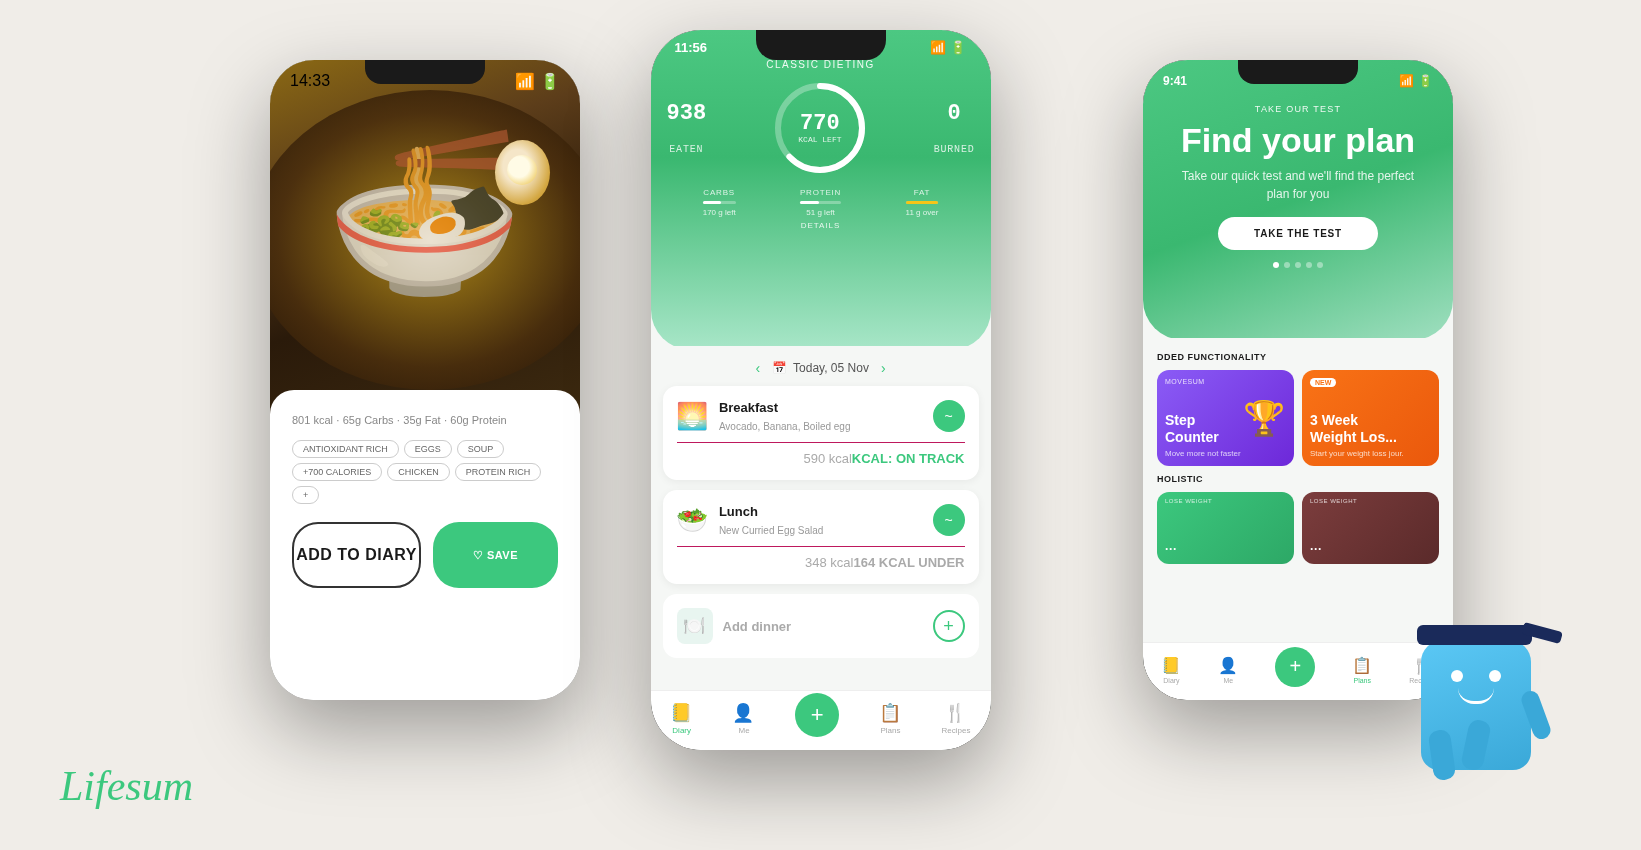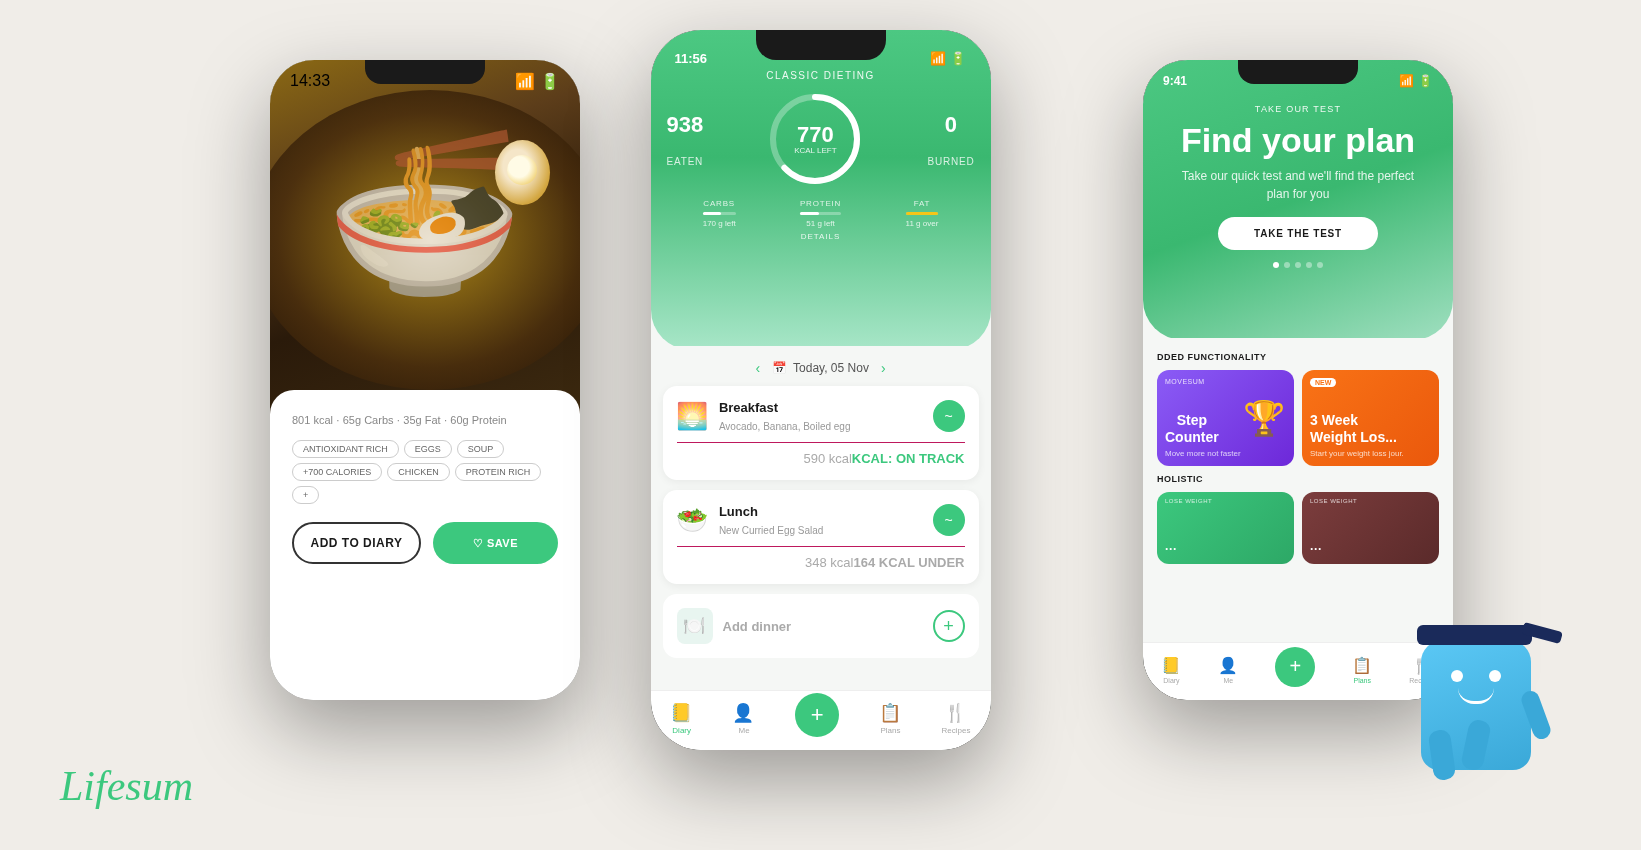--- a/index.html
+++ b/index.html
@@ -150,26 +150,26 @@
       font-size: 9px;
       color: #666;
       white-space: nowrap;
     }
     .phone-left .action-buttons {
       display: flex;
       gap: 12px;
     }
     .phone-left .btn-diary {
       flex: 1;
-      padding: 12px 0;
+      padding: 22px 0;
       border: 2px solid #333;
       border-radius: 26px;
       background: transparent;
       color: #1a1a1a;
-      font-size: 12px;
+      font-size: 16px;
       font-weight: 700;
       letter-spacing: 0.5px;
       text-align: center;
       cursor: pointer;
     }
     .phone-left .btn-save {
       flex: 1;
       padding: 12px 0;
       border: none;
       border-radius: 26px;
@@ -215,38 +215,39 @@
       position: absolute;
       top: 0; left: 0; right: 0;
       height: 320px;
       background: linear-gradient(180deg, #4cc882 0%, #3ab870 40%, #a8e6c8 100%);
       border-radius: 0 0 40px 40px;
     }
     .phone-center .status-bar {
       display: flex;
       justify-content: space-between;
       align-items: center;
-      padding: 21px 24px 0;
+      padding: 10px 24px 0;
       color: white;
       font-size: 13px;
       font-weight: 600;
     }
     .phone-center .classic-dieting {
       text-align: center;
       color: white;
       font-size: 10px;
       letter-spacing: 1.5px;
       margin-top: 4px;
       opacity: 0.9;
     }
     .phone-center .kcal-row {
       display: flex;
       justify-content: space-around;
       align-items: center;
       padding: 8px 16px 0;
+      font-family: Liberation Mono, monospace;
     }
     .phone-center .kcal-stat {
       text-align: center;
     }
     .phone-center .kcal-stat .num {
       color: white;
       font-size: 22px;
       font-weight: 700;
     }
     .phone-center .kcal-stat .lbl {
@@ -603,21 +604,20 @@
     }
     .phone-right .feature-card {
       flex: 1;
       border-radius: 12px;
       overflow: hidden;
       height: 96px;
       position: relative;
     }
     .phone-right .feature-card.purple {
       background: linear-gradient(135deg, #8B5CF6 0%, #6D28D9 100%);
-      text-align: center;
     }
     .phone-right .feature-card.orange {
       background: linear-gradient(135deg, #F97316 0%, #EA580C 100%);
     }
     .phone-right .card-badge {
       position: absolute;
       top: 8px; left: 8px;
       font-size: 7px;
       color: rgba(255,255,255,0.8);
       text-transform: uppercase;

